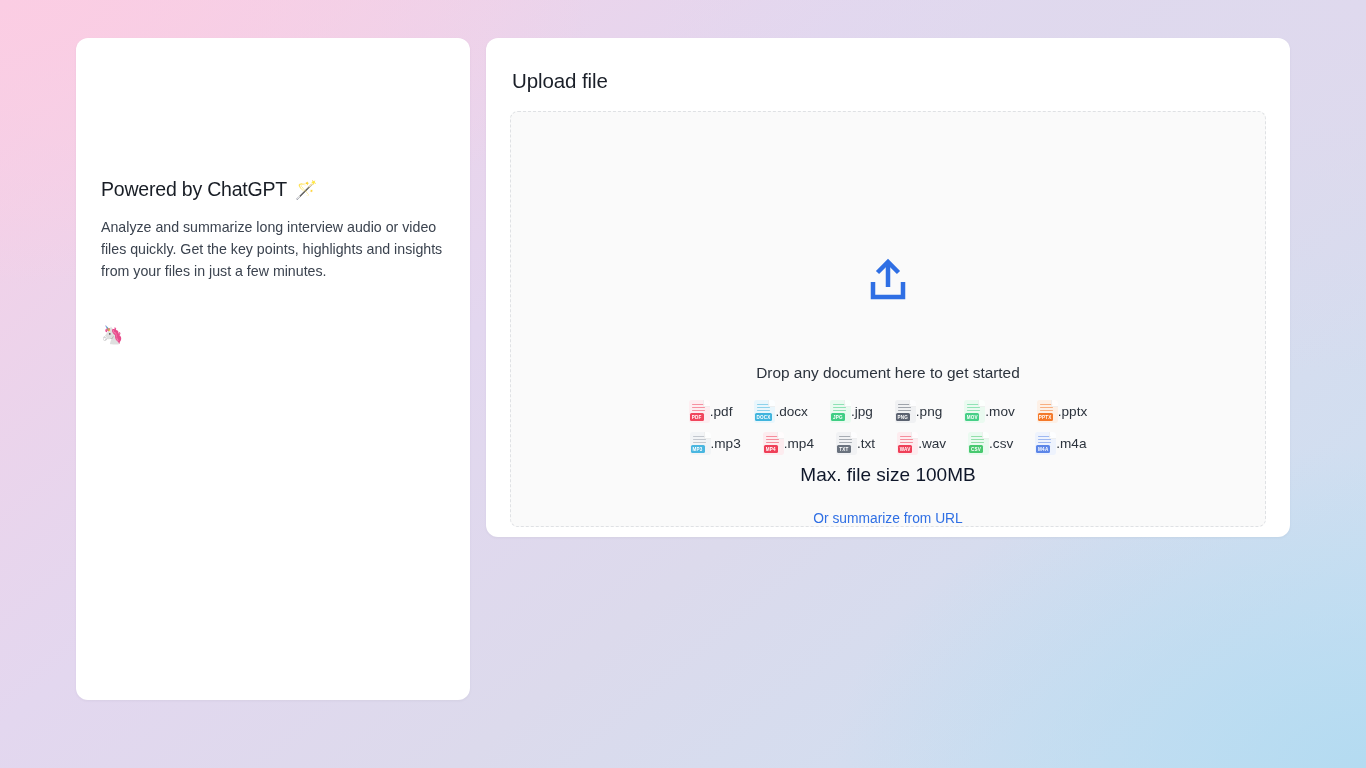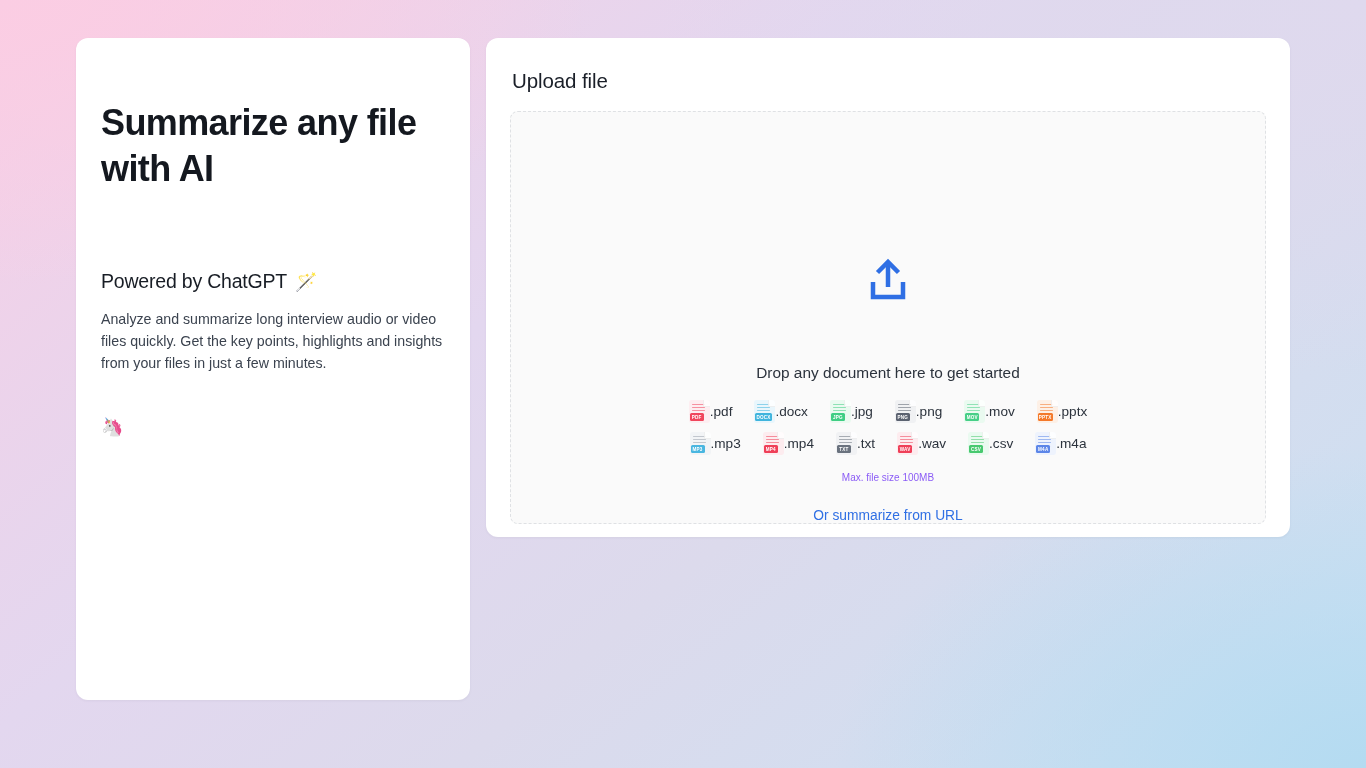--- a/index.html
+++ b/index.html
@@ -182,23 +182,23 @@
   }
   .file-icon .lines i {
     display: block;
     height: 1.4px;
     margin-bottom: 1.6px;
     border-radius: 1px;
     opacity: .55;
   }
 
   .maxsize {
-    margin-top: 17px;
-    font-size: 10px;
-    color: #8b5cf6;
+    margin-top: 9px;
+    font-size: 19px;
+    color: #0f172a;
   }
   .url-link {
     margin-top: 25px;
     font-size: 13.8px;
     color: #2f6fe4;
     text-decoration: none;
     cursor: pointer;
   }
 
   
@@ -220,21 +220,20 @@
   }
 </style>
 </head>
 <body>
 
 <div class="page">
 
   <div class="main-area">
 
     <aside class="info-card">
-      <h1 class="hero-title">Summarize any file with AI</h1>
 
       <section class="feature-block first">
         <h2 class="feature-heading">
           <span>Powered by ChatGPT</span>
           <span class="feature-emoji">🪄</span>
         </h2>
         <p class="feature-text">Analyze and summarize long interview audio or video files quickly. Get the key points, highlights and insights from your files in just a few minutes.</p>
       </section>
 
       <section class="feature-block second">

